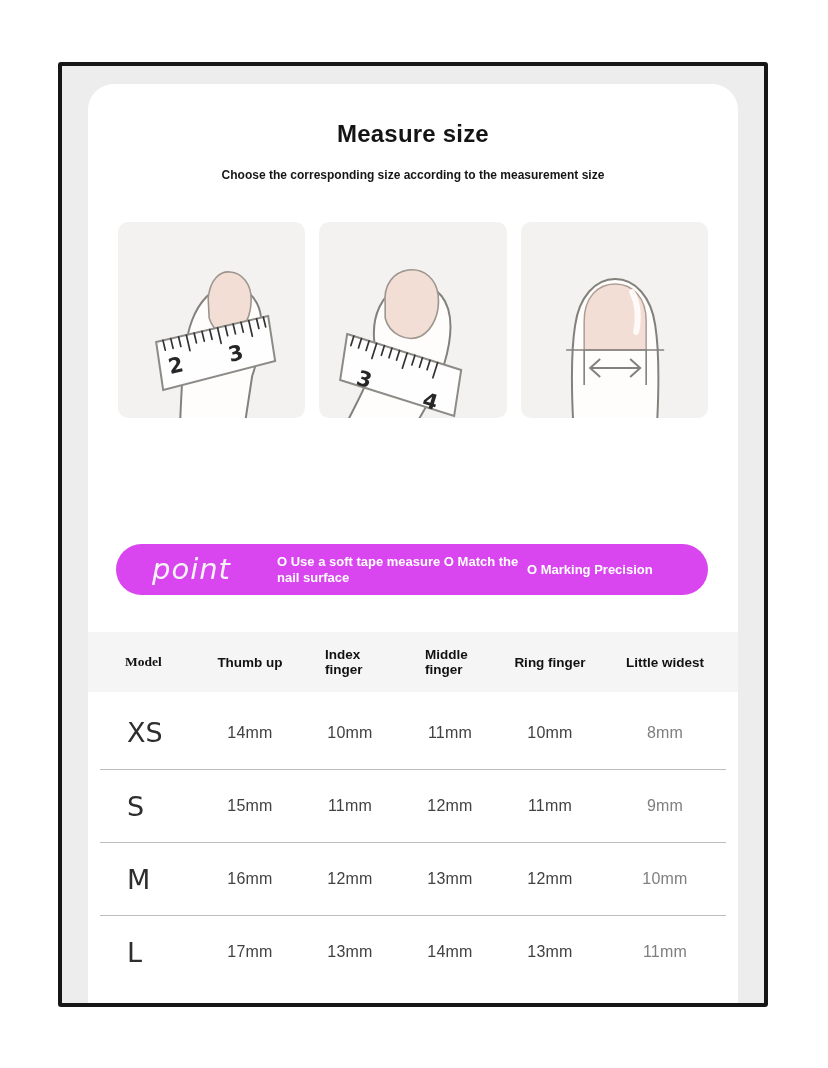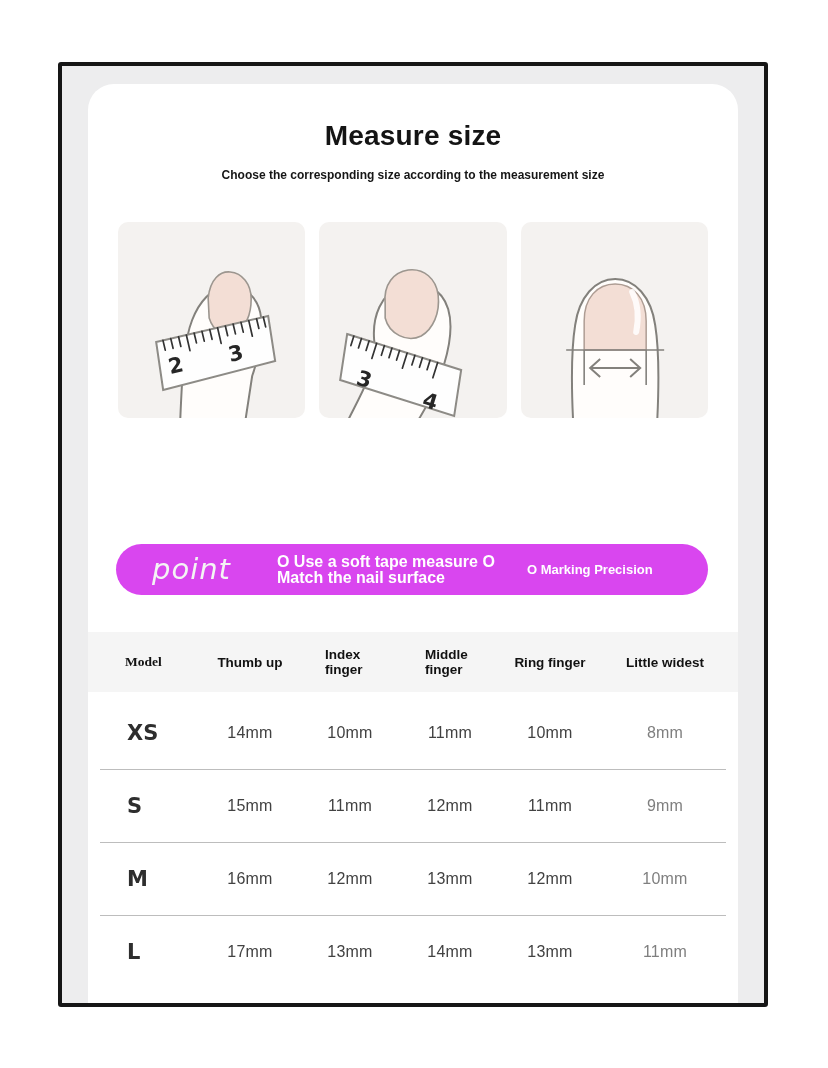--- a/index.html
+++ b/index.html
@@ -7,56 +7,56 @@
   .stage{position:relative;width:828px;height:1068px;background:#ffffff;overflow:hidden;}
 
   .frame{position:absolute;left:58px;top:62px;width:710px;height:945px;
          box-sizing:border-box;border:4px solid #161616;border-radius:3px;
          background:#ededee;overflow:hidden;}
 
   .card{position:absolute;left:26px;top:18px;right:26px;bottom:0;
         background:#ffffff;border-radius:26px 26px 0 0;}
 
   .title{position:absolute;top:36px;left:0;right:0;text-align:center;
-         font-size:28px;font-weight:bold;color:#141414;letter-spacing:.2px;}
+         font-size:24px;font-weight:bold;color:#141414;letter-spacing:.2px;}
   .subtitle{position:absolute;top:84px;left:0;right:0;text-align:center;
          font-size:12px;font-weight:bold;color:#161616;}
 
   .panels{position:absolute;top:138px;left:30px;right:30px;height:196px;
           display:flex;gap:14px;}
   .panel{flex:1;background:#f4f2f0;border-radius:10px;overflow:hidden;}
   .panel svg{display:block;width:100%;height:100%;}
   .ruler-num{font-family:"DejaVu Sans",sans-serif;font-weight:bold;font-size:21px;fill:#262626;}
 
   .desc{position:absolute;top:360px;left:27px;width:612px;
         font-size:14.6px;font-weight:bold;color:#181818;line-height:17.6px;
         letter-spacing:.1px;}
 
   .point-banner{position:absolute;top:460px;left:28px;width:592px;height:51px;
         background:#d946ef;border-radius:26px;display:flex;align-items:center;
         padding:0 18px 0 36px;box-sizing:border-box;}
   .point-label{font-family:"DejaVu Sans",sans-serif;font-style:italic;
         font-size:29px;color:#f4f4f4;letter-spacing:1px;line-height:1;}
-  .tip1{margin-left:46px;width:250px;font-size:16px;font-weight:bold;
+  .tip1{margin-left:46px;width:250px;font-size:13px;font-weight:bold;
         color:#ffffff;line-height:15.5px;}
   .tip2{font-size:13px;font-weight:bold;color:#ffffff;white-space:nowrap;}
 
   .thead{position:absolute;top:548px;left:0;right:0;height:60px;background:#f5f5f5;
          display:grid;grid-template-columns:85px 100px 100px 100px 100px 130px;
          align-items:center;padding-left:27px;box-sizing:border-box;}
   .hc{font-size:13.5px;font-weight:bold;color:#121212;text-align:center;}
   .hc1{text-align:left;padding-left:10px;font-family:Liberation Serif, serif;}
   .hc-wrap{display:flex;justify-content:center;}
   .hc-wrap span{display:inline-block;width:50px;text-align:left;}
 
   .tbody{position:absolute;top:612px;left:12px;right:12px;}
   .trow{display:grid;grid-template-columns:85px 100px 100px 100px 100px 130px;
         align-items:center;height:73px;padding-left:15px;box-sizing:border-box;}
   .trow + .trow{border-top:1px solid #bdbdbd;}
-  .model{font-family:"DejaVu Sans",sans-serif;font-size:21px;font-weight:700;
+  .model{font-family:"DejaVu Sans",sans-serif;font-size:27px;font-weight:400;
          color:#2e2e2e;padding-left:12px;}
   .val{font-size:16px;color:#424242;text-align:center;letter-spacing:.2px;}
   .val-little{font-size:16px;color:#7f7f7f;}
 </style>
 </head>
 <body>
 
 <div class="stage">
   <div class="frame">
     <div class="card">

